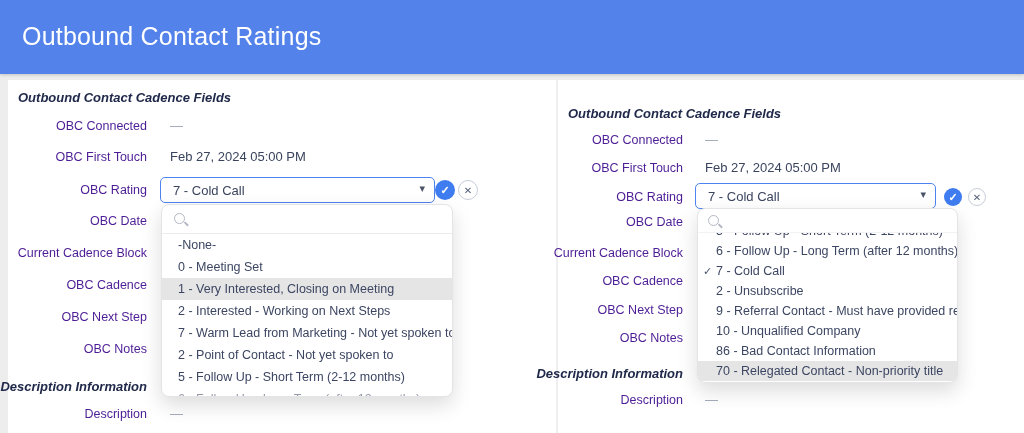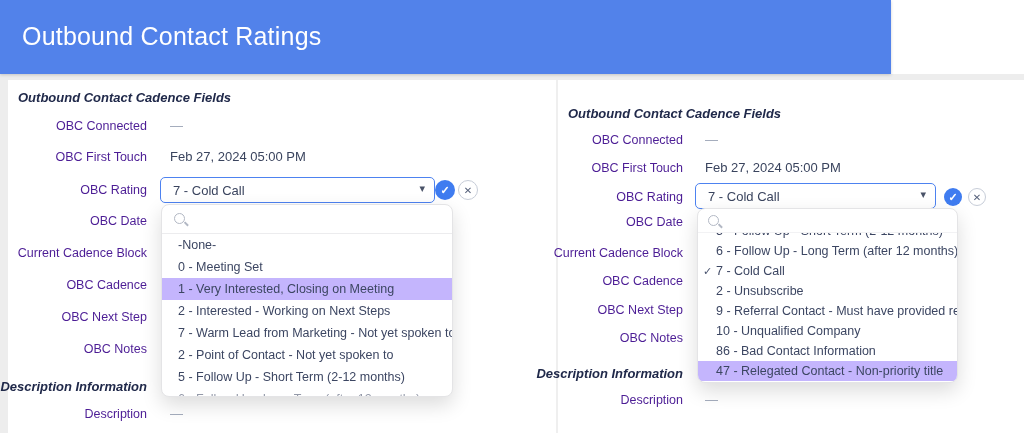--- a/index.html
+++ b/index.html
@@ -1,21 +1,21 @@
 <!DOCTYPE html>
 <html><head>
 <meta charset="utf-8">
 <style>
   * { margin:0; padding:0; box-sizing:border-box; }
   html,body { width:1024px; height:433px; overflow:hidden; background:#ffffff;
     font-family:"Liberation Sans", sans-serif; }
   .stage { position:relative; width:1024px; height:433px; }
 
   
-  .header { position:absolute; left:0; top:0; width:891px; height:74px;
+  .header { position:absolute; left:0; top:0; width:1024px; height:74px;
     background:#5282ea; box-shadow:0 1px 3px rgba(0,0,0,.18); z-index:40; }
   .header-title { position:absolute; left:22px; top:22px; font-size:25px;
     color:#ffffff; font-weight:400; letter-spacing:.2px; }
 
   
   .top-band { position:absolute; left:0; top:74px; width:1024px; height:6px; background:#ededed; }
   .left-strip { position:absolute; left:0; top:74px; width:8px; height:359px; background:#ededed; }
   .divider { position:absolute; left:556px; top:80px; width:2px; height:353px; background:#efefef; }
 
   .sec-title { position:absolute; font-size:13px; font-weight:700; color:#20294a;font-style:italic; }
@@ -44,21 +44,21 @@
   .mag-icon { position:absolute; left:12px; top:8px; width:11px; height:11px;
     border:1.5px solid #b2b8c4; border-radius:50%; }
   .mag-icon::after { content:""; position:absolute; width:5px; height:1.5px;
     background:#b2b8c4; transform:rotate(45deg); right:-4.5px; bottom:-1px; }
 
   .opt-list { list-style:none; }
   .opt { position:relative; display:flex; align-items:center; font-size:12.5px;
     color:#3c4662; cursor:pointer; white-space:nowrap; }
   .popup-left .opt { height:22px; padding-left:16px; }
   .popup-right .opt { height:20px; padding-left:18px; }
-  .opt.hl { background:#c4b5fd; }
+  .opt.hl { background:#e5e5e5; }
   .opt .tick { position:absolute; left:5px; top:50%; transform:translateY(-50%);
     font-size:11px; color:#49536e; }
   .popup-right .list-viewport { position:absolute; left:0; right:0; top:24px; bottom:0; overflow:hidden; }
   .popup-right .opt-list { margin-top:-12px; }
 </style>
 </head>
 <body>
 
 <div class="stage">
 
@@ -156,18 +156,18 @@
         <li class="opt">5 - Follow Up - Short Term (2-12 months)</li>
         <li class="opt">6 - Follow Up - Long Term (after 12 months)</li>
         <li class="opt">
             <span class="tick">✓</span>
             <span>7 - Cold Call</span>
           </li>
         <li class="opt">2 - Unsubscribe</li>
         <li class="opt">9 - Referral Contact - Must have provided referral</li>
         <li class="opt">10 - Unqualified Company</li>
         <li class="opt">86 - Bad Contact Information</li>
-        <li class="opt hl">47 - Relegated Contact - Non-priority title</li>
+        <li class="opt hl">70 - Relegated Contact - Non-priority title</li>
       </ul>
     </div>
   </div>
 
 </div>
 
 </body></html>

